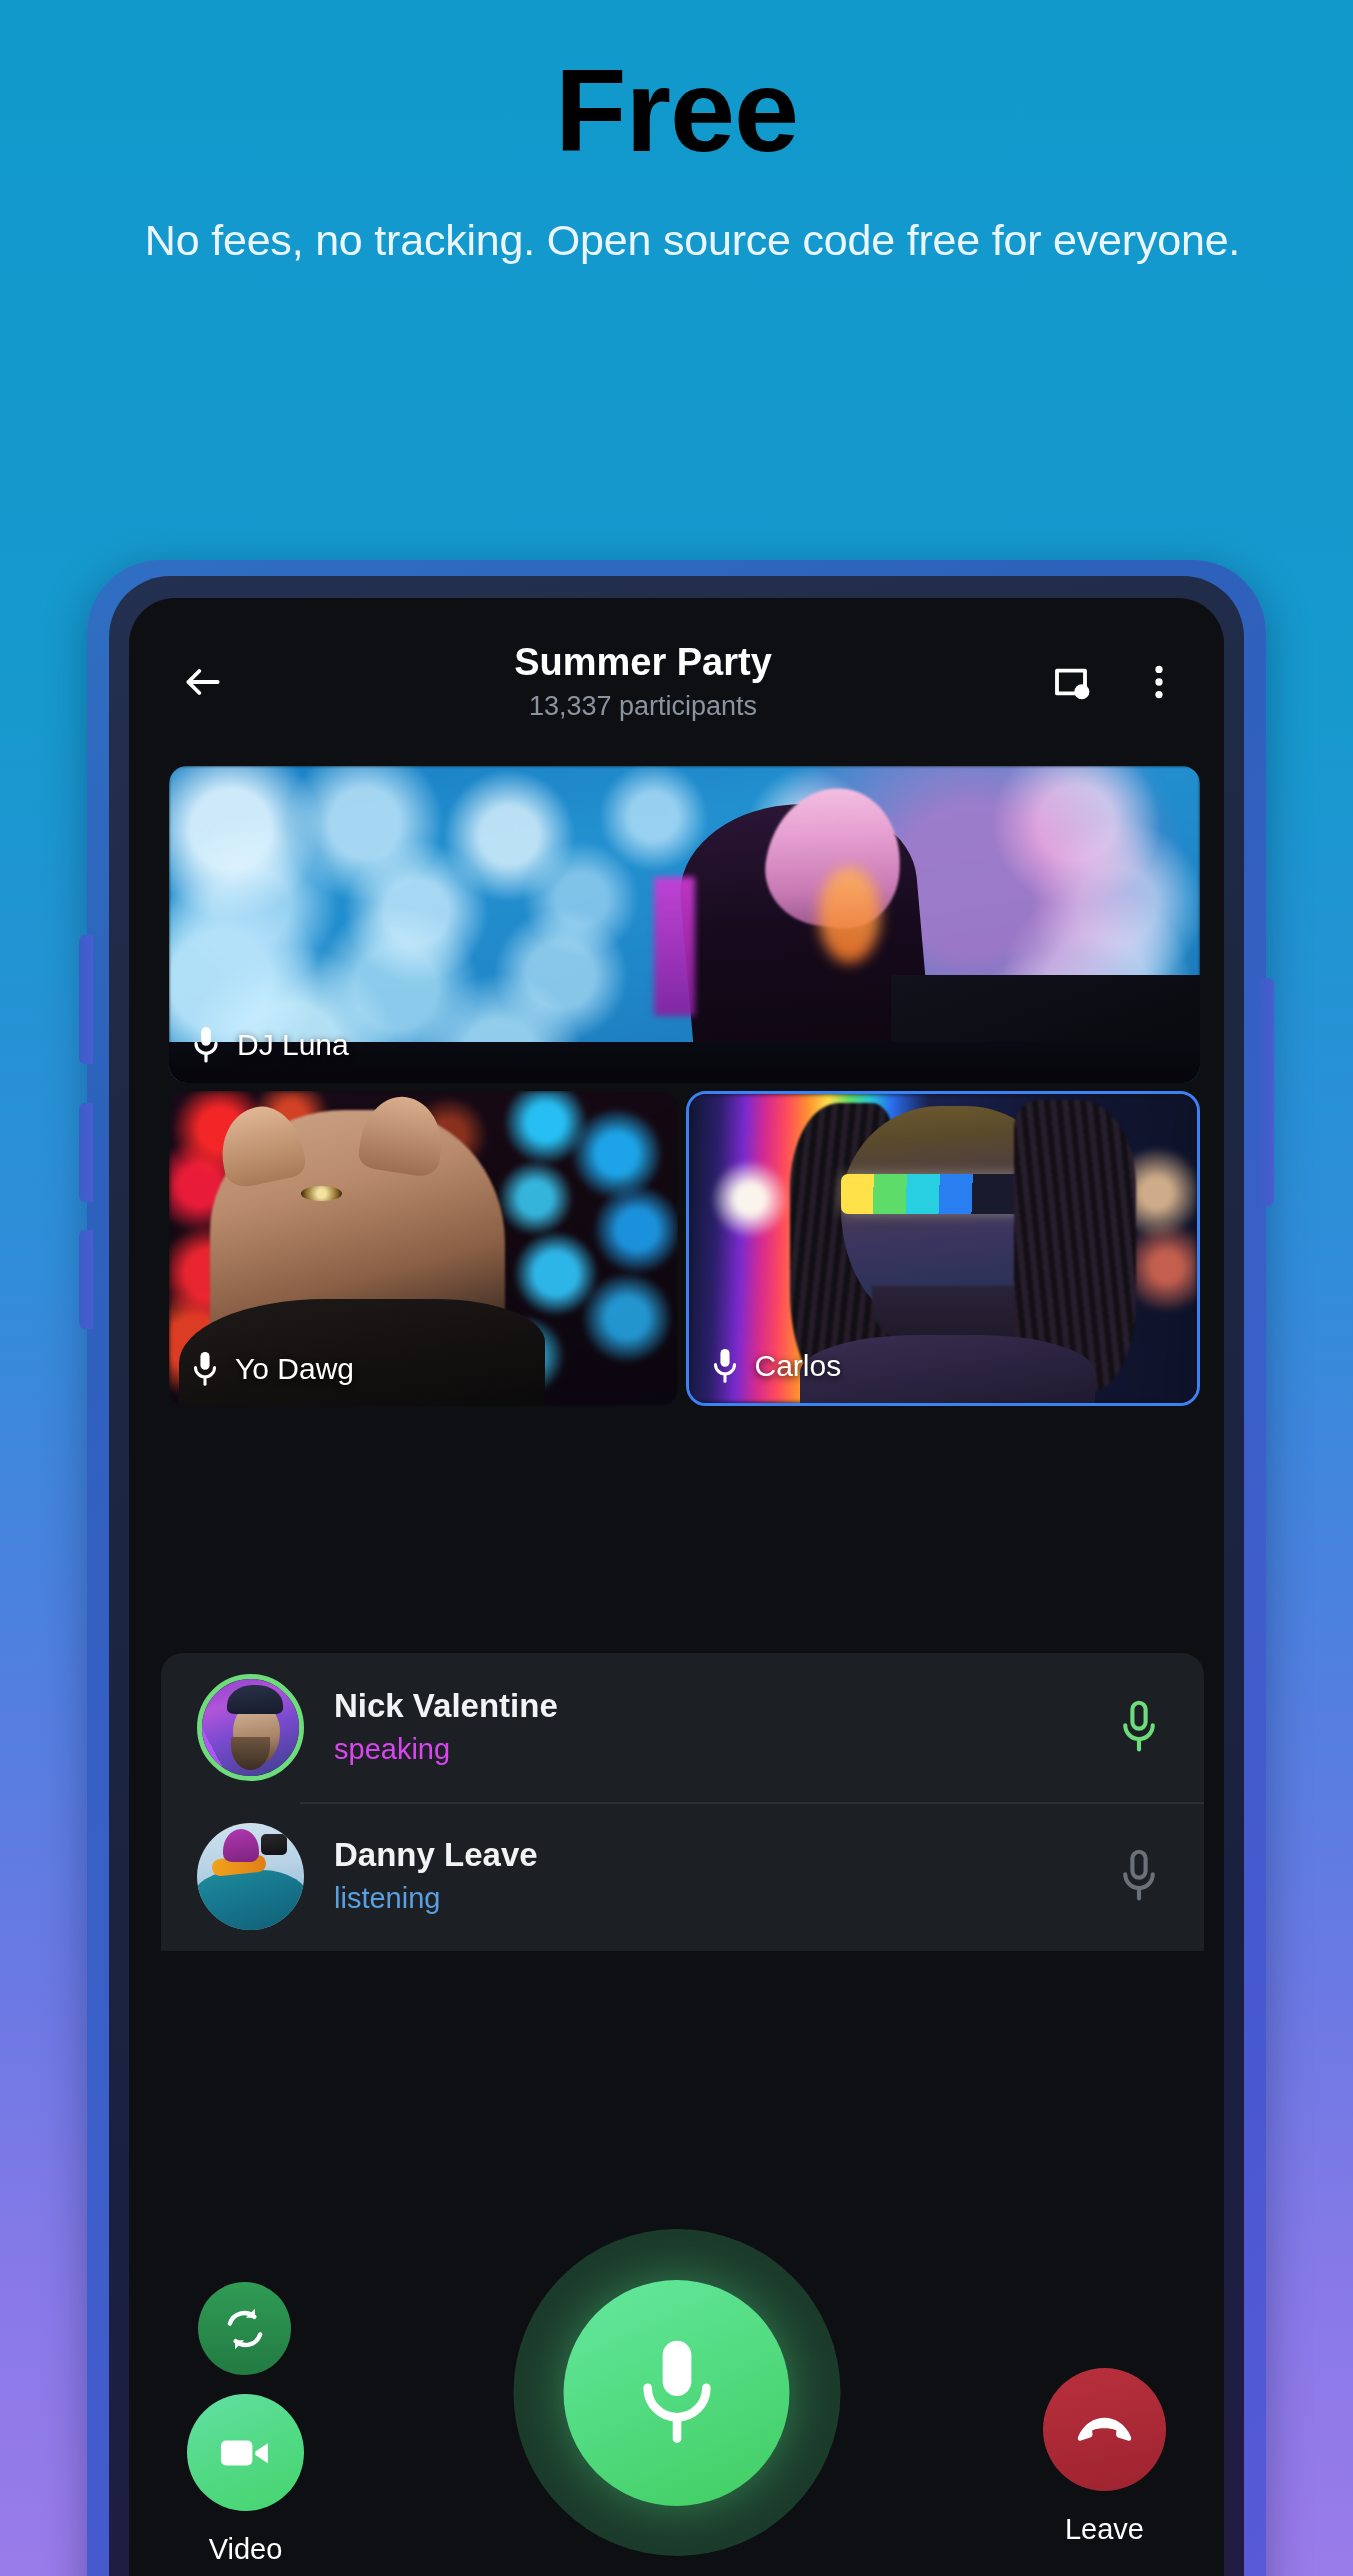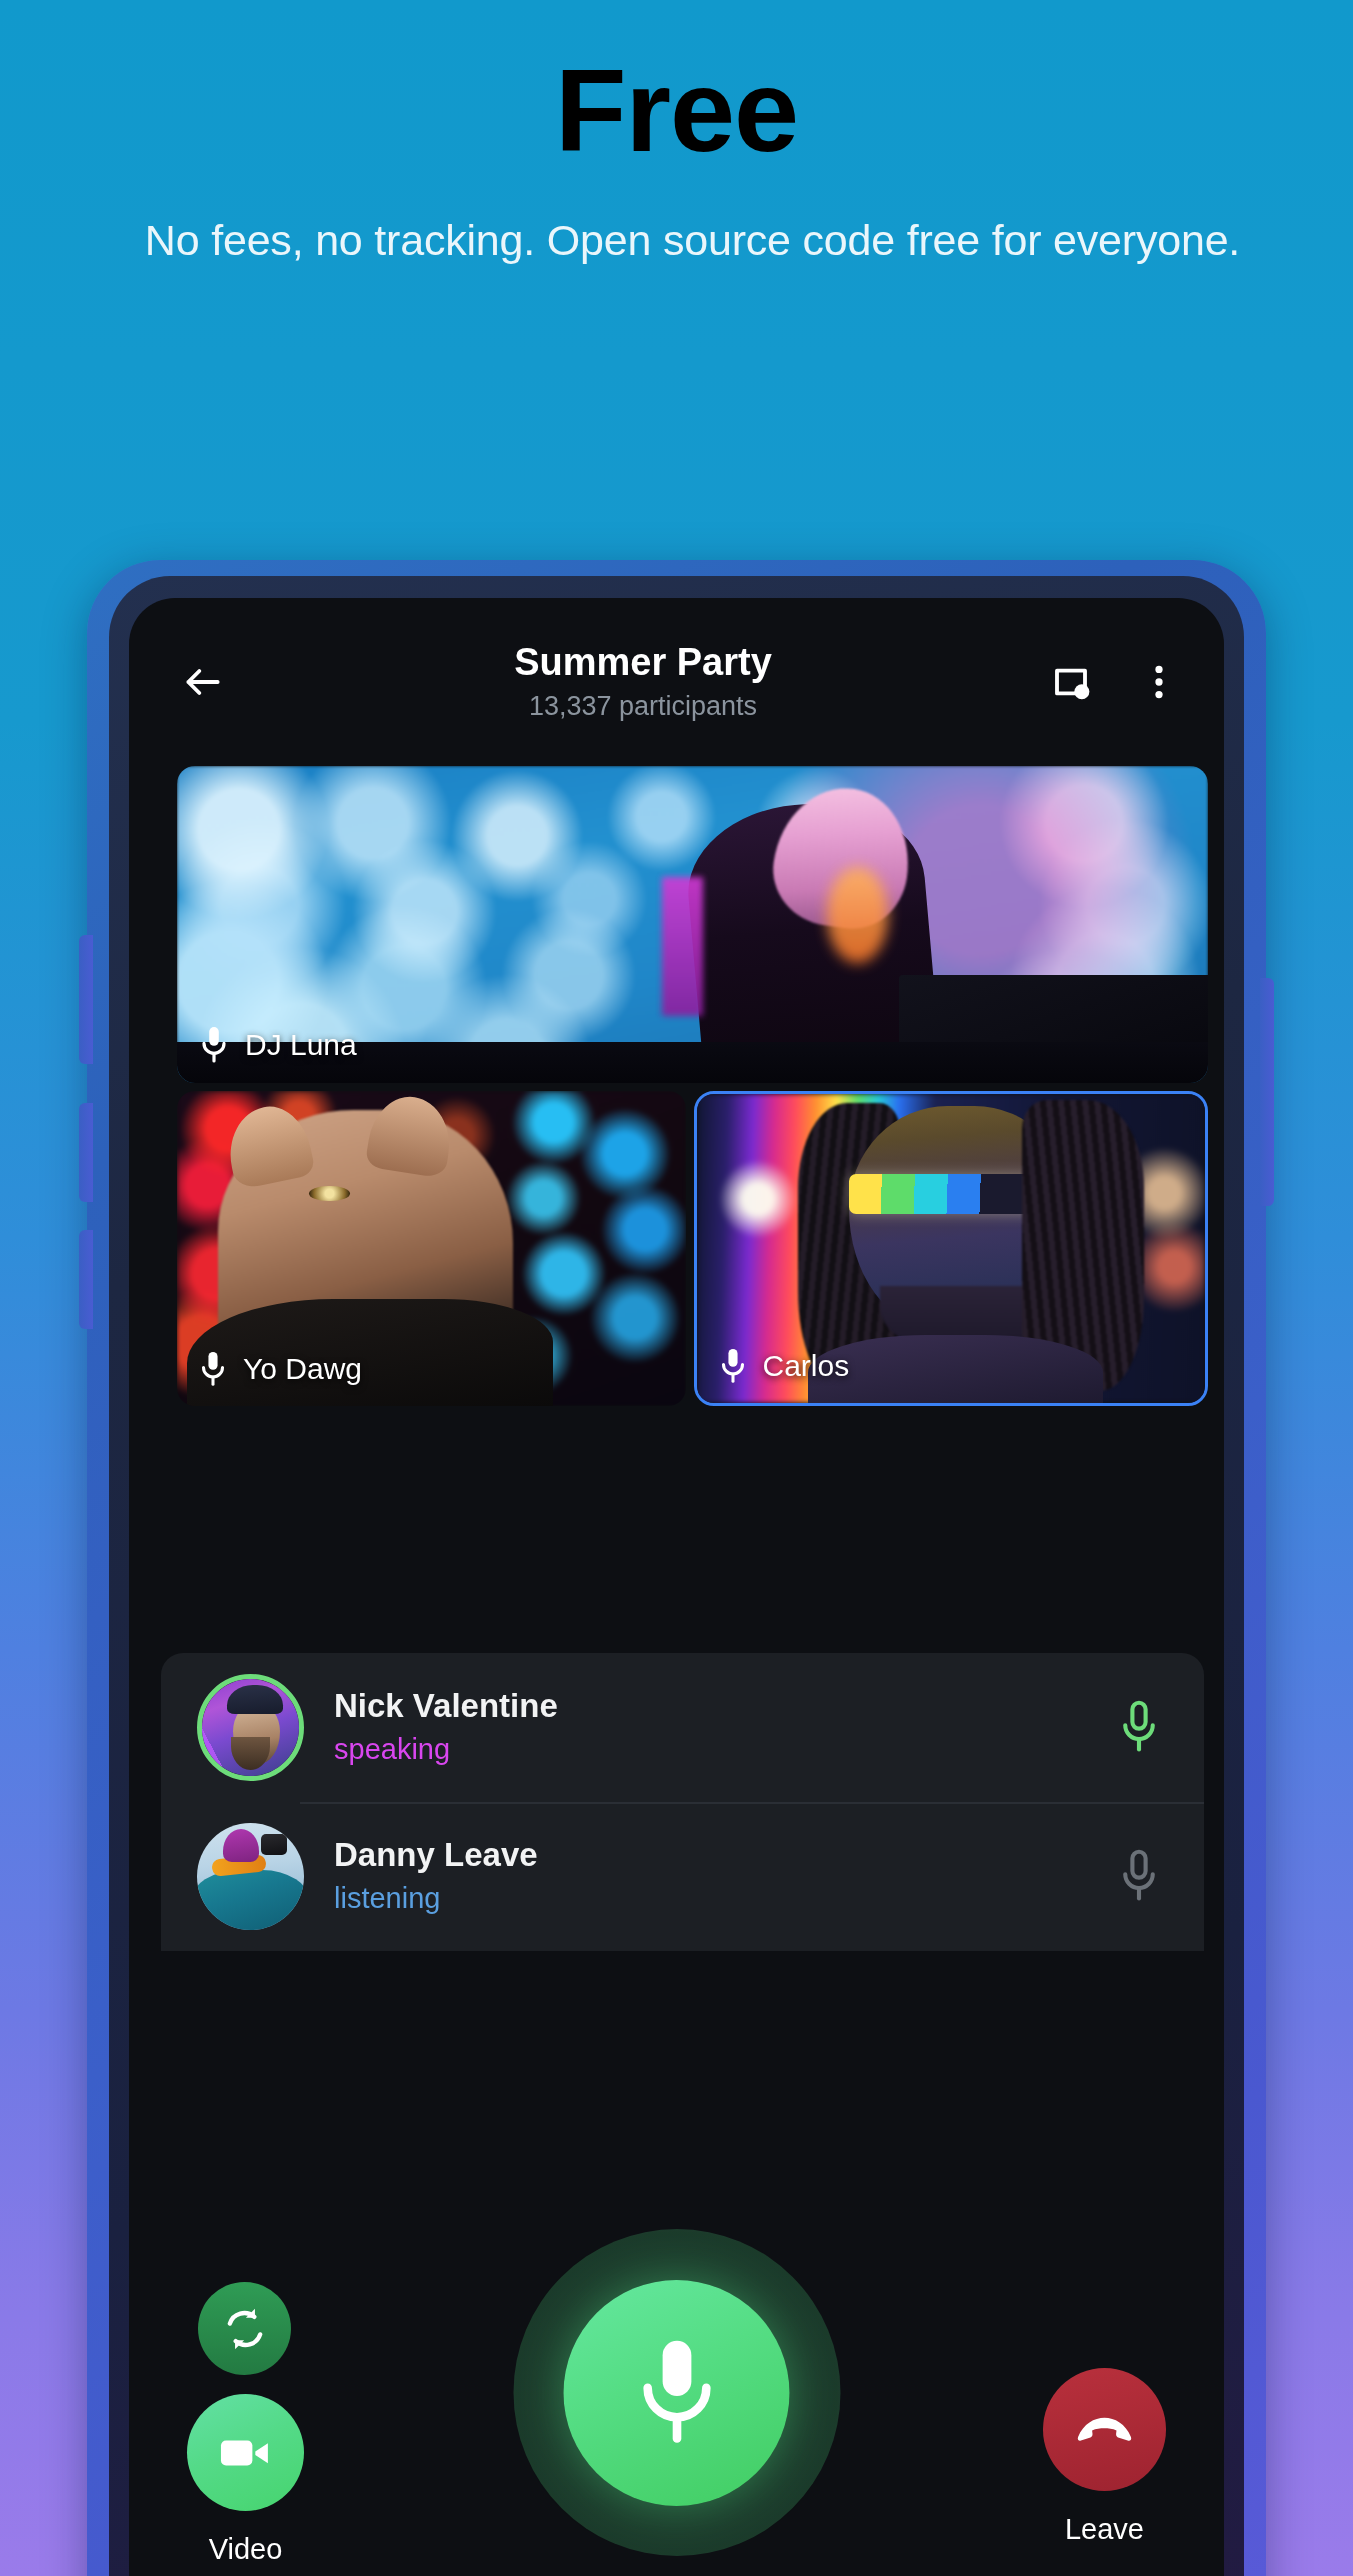--- a/index.html
+++ b/index.html
@@ -52,21 +52,21 @@
     display:flex; align-items:center; padding:0 38px;
   }
   .hdr-back { width:71px; height:71px; display:flex; align-items:center; justify-content:center; flex:0 0 auto; }
   .hdr-titles { flex:1 1 auto; text-align:center; padding-left:4px; }
   .hdr-title { color:#fff; font-size:38px; font-weight:700; line-height:1.16; }
   .hdr-sub { color:#8b949e; font-size:27px; font-weight:400; line-height:1.3; padding-top:5px; }
   .hdr-actions { display:flex; align-items:center; gap:34px; flex:0 0 auto; }
   .hdr-icon { width:54px; height:54px; display:flex; align-items:center; justify-content:center; }
 
   
-  .video-area { position:absolute; left:16px; top:168px; width:100%; }
+  .video-area { position:absolute; left:8px; top:168px; width:100%; }
   .tile { position:relative; border-radius:18px; overflow:hidden; }
   .tile-main { margin:0 32px; height:317px; }
   .tile-row { display:flex; gap:8px; margin:8px 32px 0 32px; }
   .tile-small { flex:1 1 0; height:315px; }
   .tile-active { border:3px solid #3b82f6; border-radius:20px; }
 
   .tile-label {
     position:absolute; left:22px; bottom:18px;
     display:flex; align-items:center; gap:16px;
     text-shadow:0 2px 7px rgba(0,0,0,.85);

